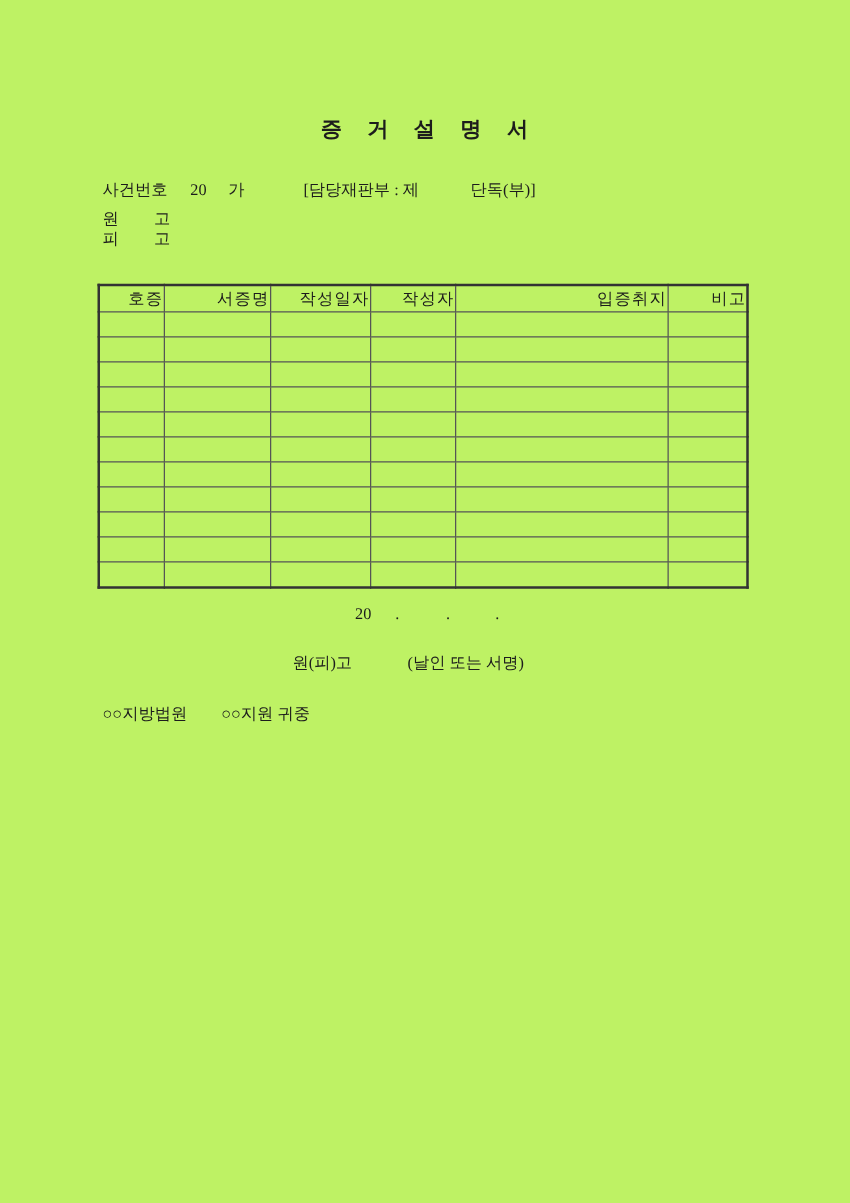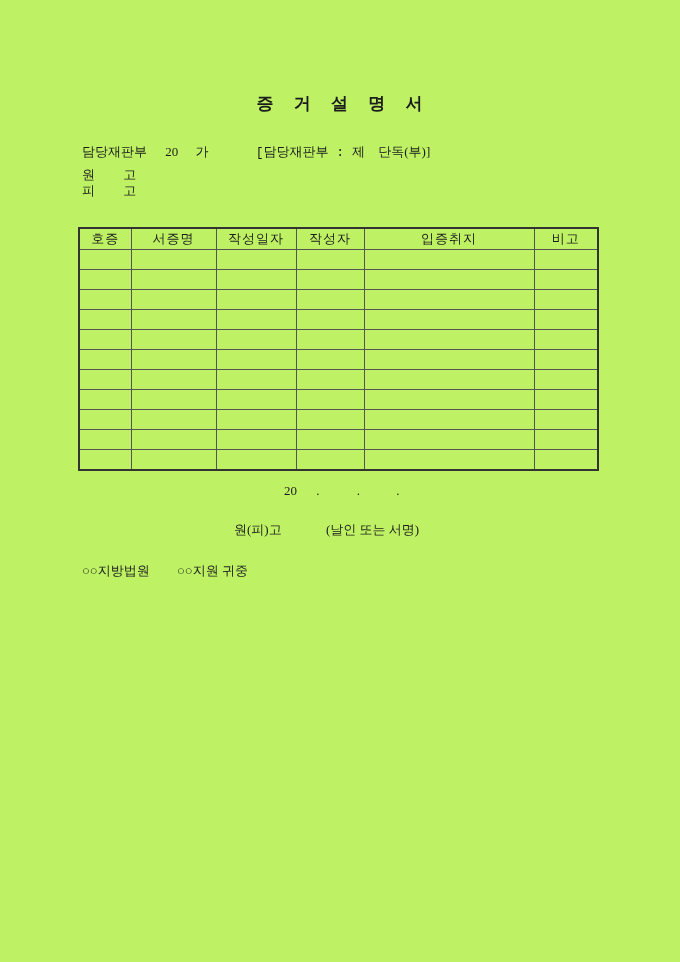--- a/index.html
+++ b/index.html
@@ -30,22 +30,22 @@
     white-space: pre;
   }
   .abs-line {
     position: absolute;
     white-space: nowrap;
     line-height: 14px;
   }
   .case-line { left: 82px; top: 145px; }
   .case-line .year   { margin-left: 15px; }
   .case-line .ctype  { margin-left: 14px; }
-  .case-line .panel1 { margin-left: 44px; font-family: Liberation Mono, monospace; }
-  .case-line .panel2 { margin-left: 10px; }
+  .case-line .panel1 { margin-left: 44px; }
+  .case-line .panel2 { margin-left: 38px; }
   .plaintiff-line { left: 82px; top: 168px; }
   .defendant-line { left: 82px; top: 184px; }
   .party-suffix { margin-left: 25px; }
 
   table.evidence {
     position: absolute;
     left: 78px;
     top: 227px;
     width: 519px;
     border-collapse: collapse;
@@ -54,21 +54,21 @@
   }
   table.evidence th, table.evidence td {
     border: 1px solid #555555;
     padding: 0;
     font-size: 13px;
     font-weight: normal;
     text-align: center;
     vertical-align: middle;
     letter-spacing: 1px;
   }
-  table.evidence th { height: 20px; }
+  table.evidence th { height: 20px; text-align: right; }
   table.evidence td { height: 19px; }
 
   .date-line { left: 284px; top: 484px; font-size: 13px; }
   .date-line .dot1 { margin-left: 16px; }
   .date-line .dot2 { margin-left: 34px; }
   .date-line .dot3 { margin-left: 33px; }
 
   .signer-label { left: 234px; top: 523px; }
   .signature-note { left: 326px; top: 523px; }
 
@@ -77,21 +77,21 @@
   .court-line .honorific { margin-left: 0; }
 </style>
 </head>
 <body>
 
 <div class="page">
 
   <div class="doc-title">증 거 설 명 서</div>
 
   <div class="abs-line case-line">
-    <span>담당재판부</span>
+    <span>사건번호</span>
     <span class="year">20</span>
     <span class="ctype">가</span>
     <span class="panel1">[담당재판부 : 제</span>
     <span class="panel2">단독(부)]</span>
   </div>
 
   <div class="abs-line plaintiff-line">
     <span>원</span>
     <span class="party-suffix">고</span>
   </div>

